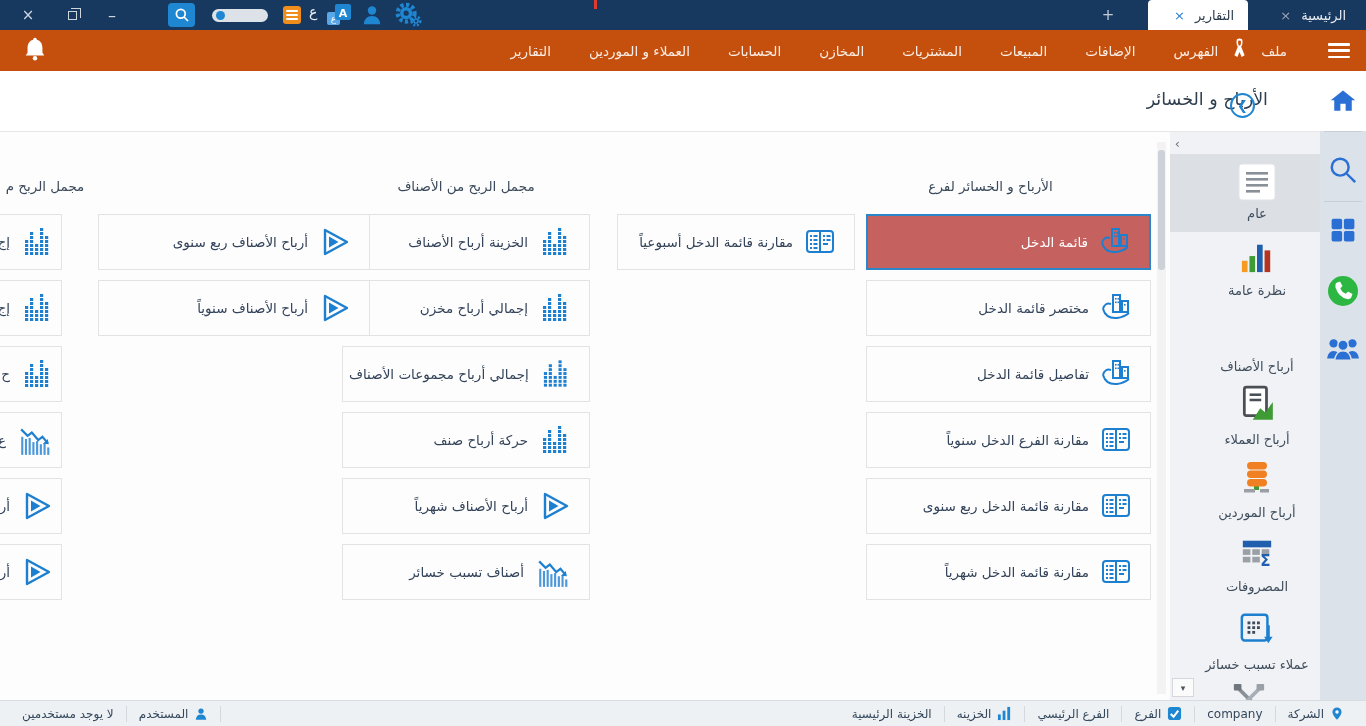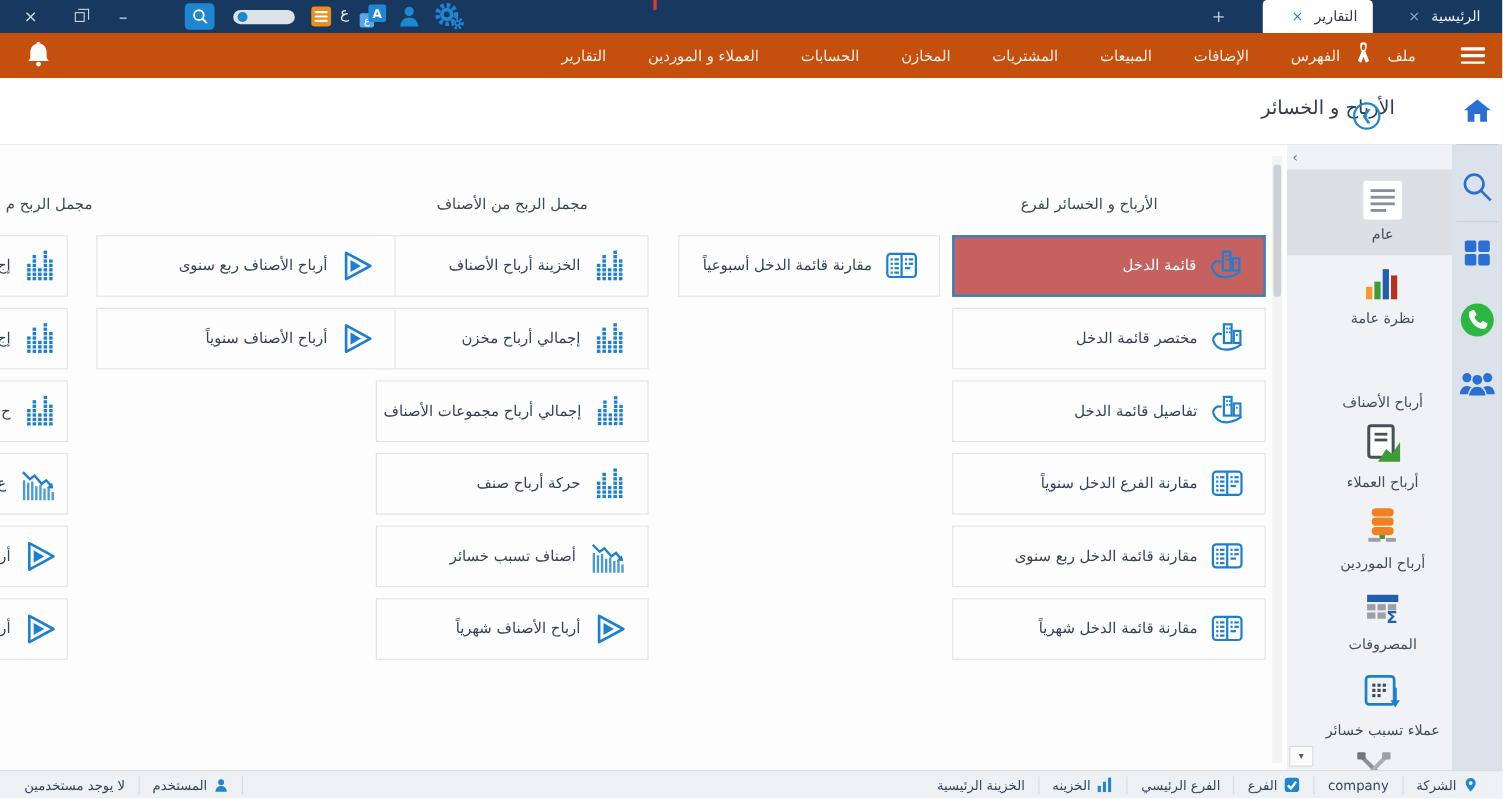--- a/index.html
+++ b/index.html
@@ -580,33 +580,33 @@
           </svg>
         <span class="clabel">إجمالي أرباح  مجموعات الأصناف</span>
       </div>
       <div class="card">
         <svg width="32" height="32">
             <use href="#i-bars"></use>
           </svg>
         <span class="clabel">حركة أرباح صنف</span>
       </div>
       <div class="card">
+        <svg width="32" height="32">
+            <use href="#i-arrow"></use>
+          </svg>
+        <span class="clabel">أرباح الأصناف شهرياً</span>
+      </div>
+      <div class="card">
         <svg width="36" height="34">
             <use href="#i-decline"></use>
           </svg>
         <span class="clabel">أصناف تسبب خسائر</span>
       </div>
-      <div class="card">
-        <svg width="32" height="32">
-            <use href="#i-arrow"></use>
-          </svg>
-        <span class="clabel">أرباح الأصناف شهرياً</span>
-      </div>
-    </div>
-    <div class="col" style="left:88px;width:272px">
+    </div>
+    <div class="col" style="left:98px;width:272px">
       <div class="card">
         <svg width="32" height="32">
             <use href="#i-arrow"></use>
           </svg>
         <span class="clabel">أرباح الأصناف ربع سنوى</span>
       </div>
       <div class="card">
         <svg width="32" height="32">
             <use href="#i-arrow"></use>
           </svg>

